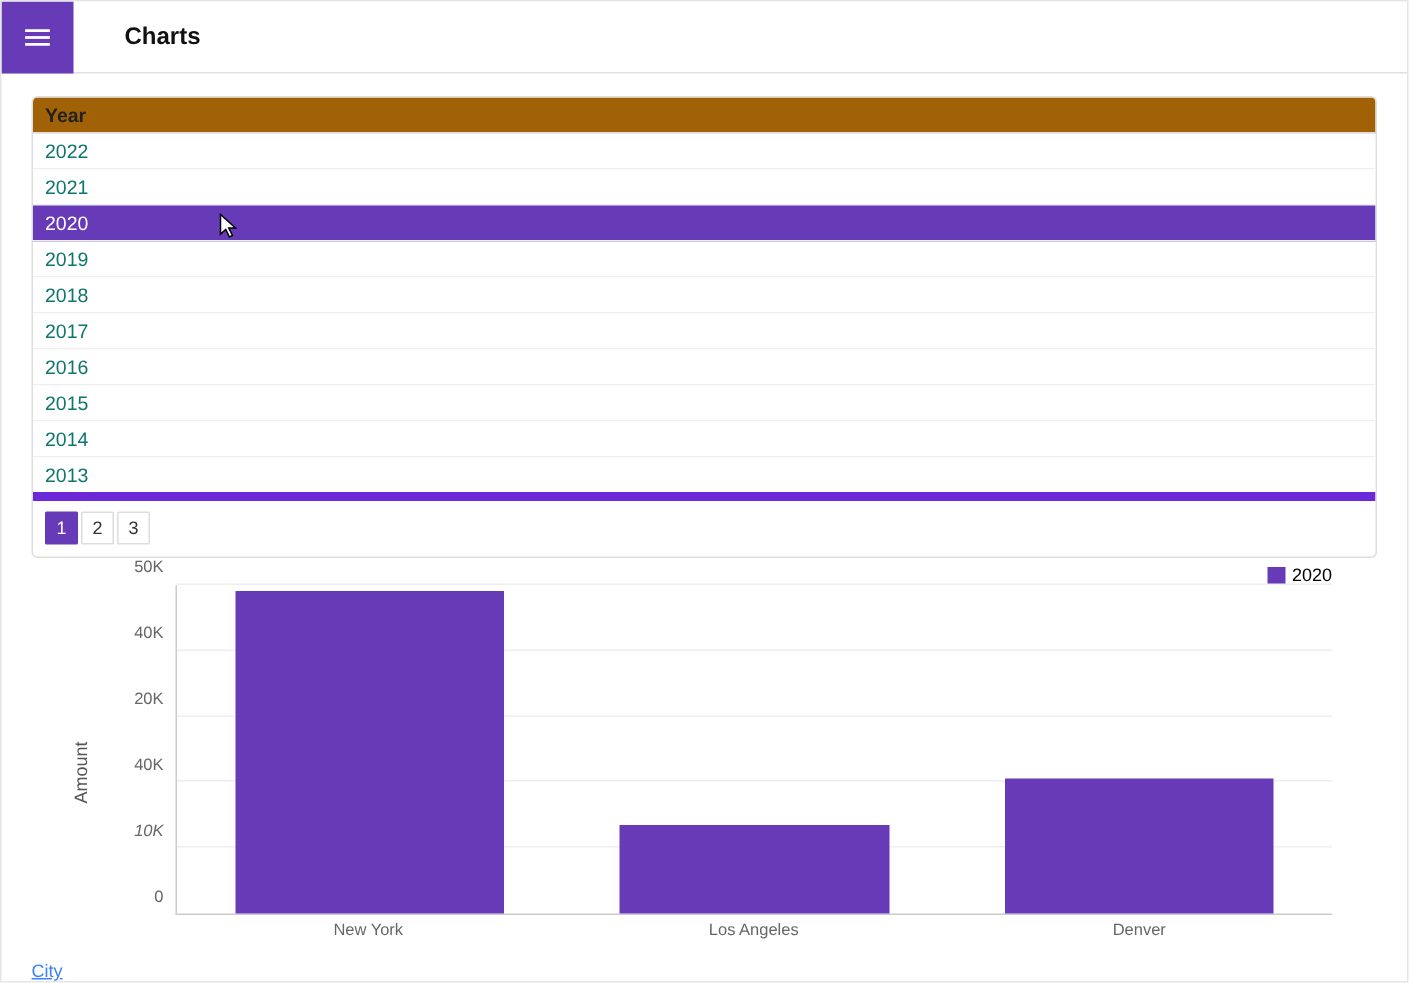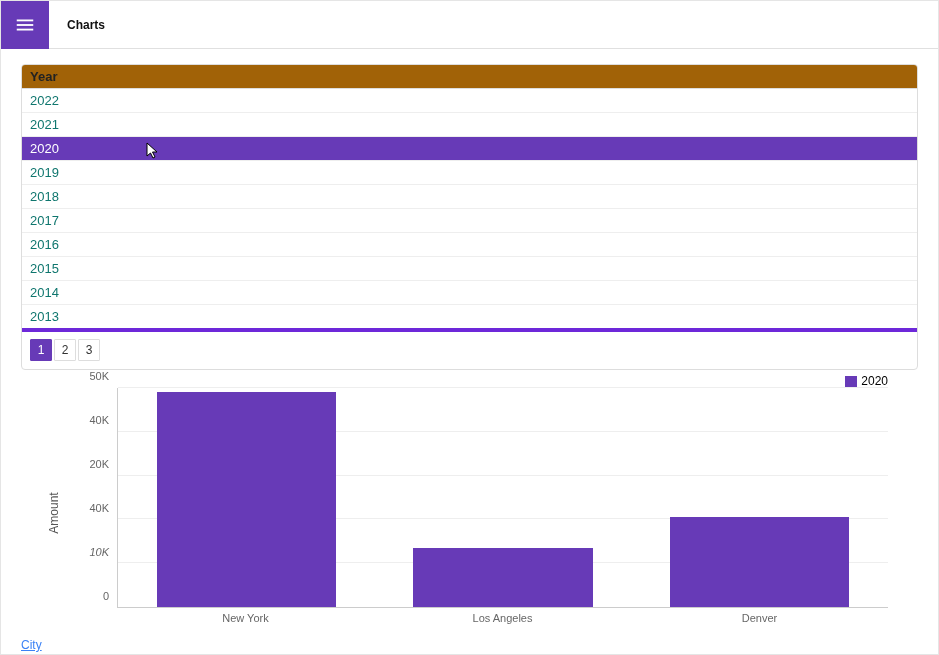--- a/index.html
+++ b/index.html
@@ -23,23 +23,23 @@
   height: 48px;
   background: #673ab7;
   display: flex;
   align-items: center;
   justify-content: center;
   cursor: pointer;
 }
 .menu-btn svg { fill: #fff; }
 .title {
   font-weight: bold;
-  font-size: 12px;
+  font-size: 16px;
   color: #111;
-  padding-left: 18px;
+  padding-left: 34px;
 }
 .content { padding: 15px 20px 0 20px; }
 .grid-wrap {
   border: 1px solid #ddd;
   border-radius: 4px;
   overflow: hidden;
 }
 .grid-header {
   background: #a16207;
   border-bottom: 1px solid #ddd;
@@ -58,21 +58,21 @@
   background: #fff;
 }
 .grid-row:last-child { border-bottom: none; }
 .grid-row.selected {
   background: #673ab7;
   color: #fff;
   position: relative;
 }
 .pager {
   padding: 7px 8px 8px 8px;
-  border-top: 4px solid #6d28d9;
+  border-top: 6px solid #6d28d9;
 }
 .pager-item {
   display: inline-block;
   min-width: 22px;
   height: 22px;
   line-height: 20px;
   border: 1px solid #ddd;
   text-align: center;
   font-size: 12px;
   color: #333;

